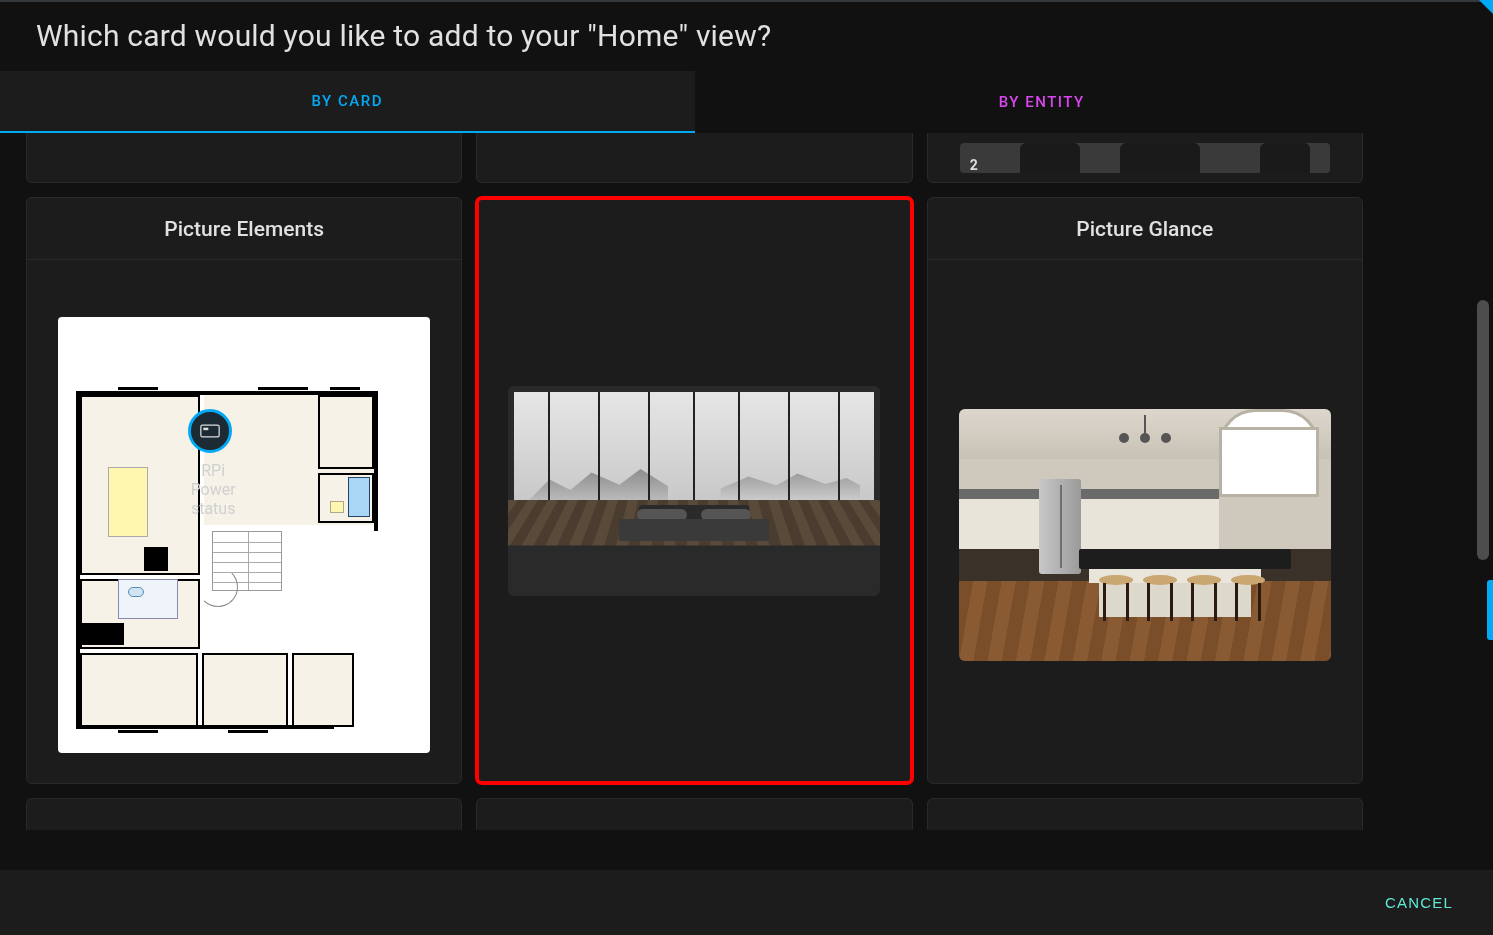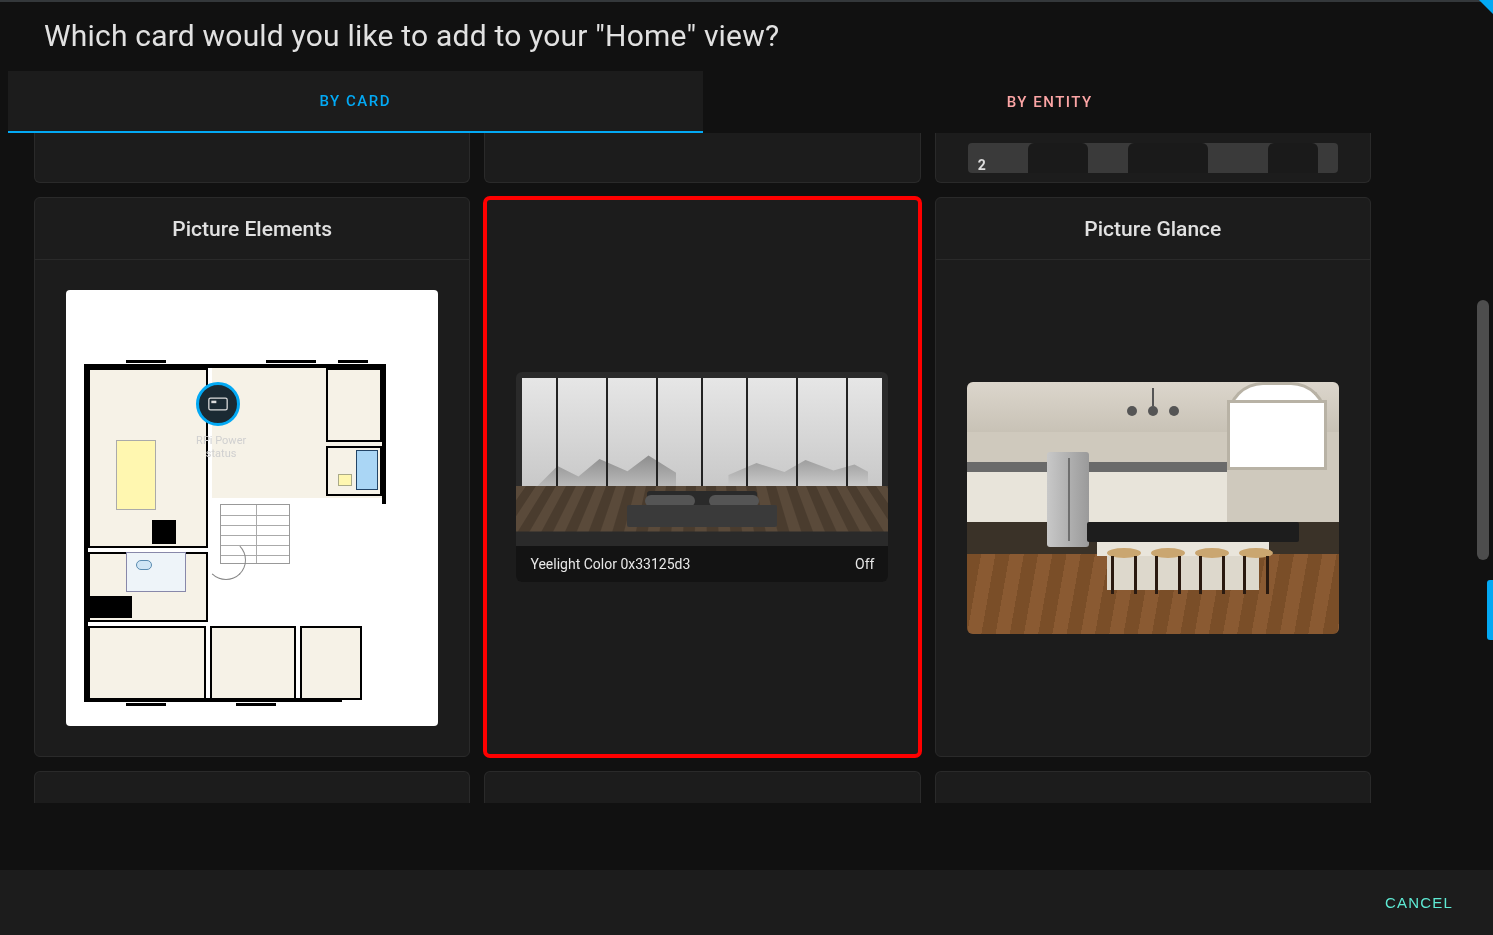--- a/index.html
+++ b/index.html
@@ -7,21 +7,21 @@
     width: 1493px;
     height: 935px;
     background: #111111;
     font-family: "Roboto", "Segoe UI", "Helvetica Neue", Arial, sans-serif;
     color: #e1e1e1;
     overflow: hidden;
     position: relative;
   }
   .dialog {
     position: absolute;
-    left: 8px; top: 0;
+    left: 0; top: 0;
     width: 1389px;
     height: 870px;
     background: #111111;
     display: flex;
     flex-direction: column;
   }
   .dialog-title {
     padding: 18px 36px 18px 36px;
     font-size: 30px;
     font-weight: 400;
@@ -35,21 +35,21 @@
     background: #111111;
   }
   .tab {
     flex: 0 0 50%;
     display: flex;
     align-items: center;
     justify-content: center;
     font-size: 15px;
     font-weight: 500;
     letter-spacing: 1.5px;
-    color: #fca5a5;
+    color: #d946ef;
     cursor: pointer;
   }
   .tab.active {
     color: #03a9f4;
     background: #1c1c1c;
     border-bottom: 2px solid #03a9f4;
   }
   .content {
     flex: 1 1 auto;
     overflow-y: auto;
@@ -99,20 +99,21 @@
     height: 50px;
     border-top: none;
     border-top-left-radius: 0;
     border-top-right-radius: 0;
   }
   .prev-row .card-body { padding: 6px; }
   .next-row .card-option { height: 32px; border-bottom: none; border-bottom-left-radius:0; border-bottom-right-radius:0;}
   .next-row .card-header { border-bottom: none; height: 32px; font-size: 19px; overflow: hidden; align-items: flex-end; padding-bottom: 0;}
   .main-row .card-option {
     min-height: 555px;
+    gap: 27px;
   }
 
   
   .floorplan {
     width: 372px;
     height: 436px;
     background: #ffffff;
     position: relative;
     border-radius: 4px;
   }
@@ -123,21 +124,21 @@
   .fp-blue { background:#aad6f5; }
   .fp-badge {
     position: absolute;
     width: 44px; height: 44px;
     background: #1b2a33;
     border: 3px solid #03a9f4;
     border-radius: 50%;
     display: flex; align-items: center; justify-content: center;
     font-size: 10px;
   }
-  .fp-label { position: absolute; color: #d0d0d0; font-size: 11px; text-align:center; line-height:1.2;}
+  .fp-label { position: absolute; color: #d0d0d0; font-size: 16px; text-align:center; line-height:1.2;}
   .fp-arc{ position:absolute; border:1px solid #666; border-radius:50%; }
 
   
   .pic-entity-preview{
     width: 372px;
     height: 210px;
     background: #2a2a2a;
     border-radius: 6px;
     overflow: hidden;
     position: relative;
@@ -347,24 +348,20 @@
               <div class="pe-window" style="left:185px;"></div>
               <div class="pe-window" style="left:230px;"></div>
               <div class="pe-window" style="left:280px;"></div>
               <div class="pe-window" style="left:330px;"></div>
               <div class="pe-floor"></div>
               <div class="pe-bed">
                 <div class="pe-bed-head"></div>
                 <div class="pe-pillow" style="left:18px;"></div>
                 <div class="pe-pillow" style="right:18px;"></div>
                 <div class="pe-bed-base"></div>
-              </div>
-              <div class="pe-overlay">
-                <span>Yeelight Color 0x33125d3</span>
-                <span>Off</span>
               </div>
             </div>
           </div>
         </div>
 
         <div class="card-option">
           <div class="card-header">Picture Glance</div>
           <div class="card-body" style="align-items:center;">
             <div class="pg-preview">
               <div class="pg-floor"></div>

